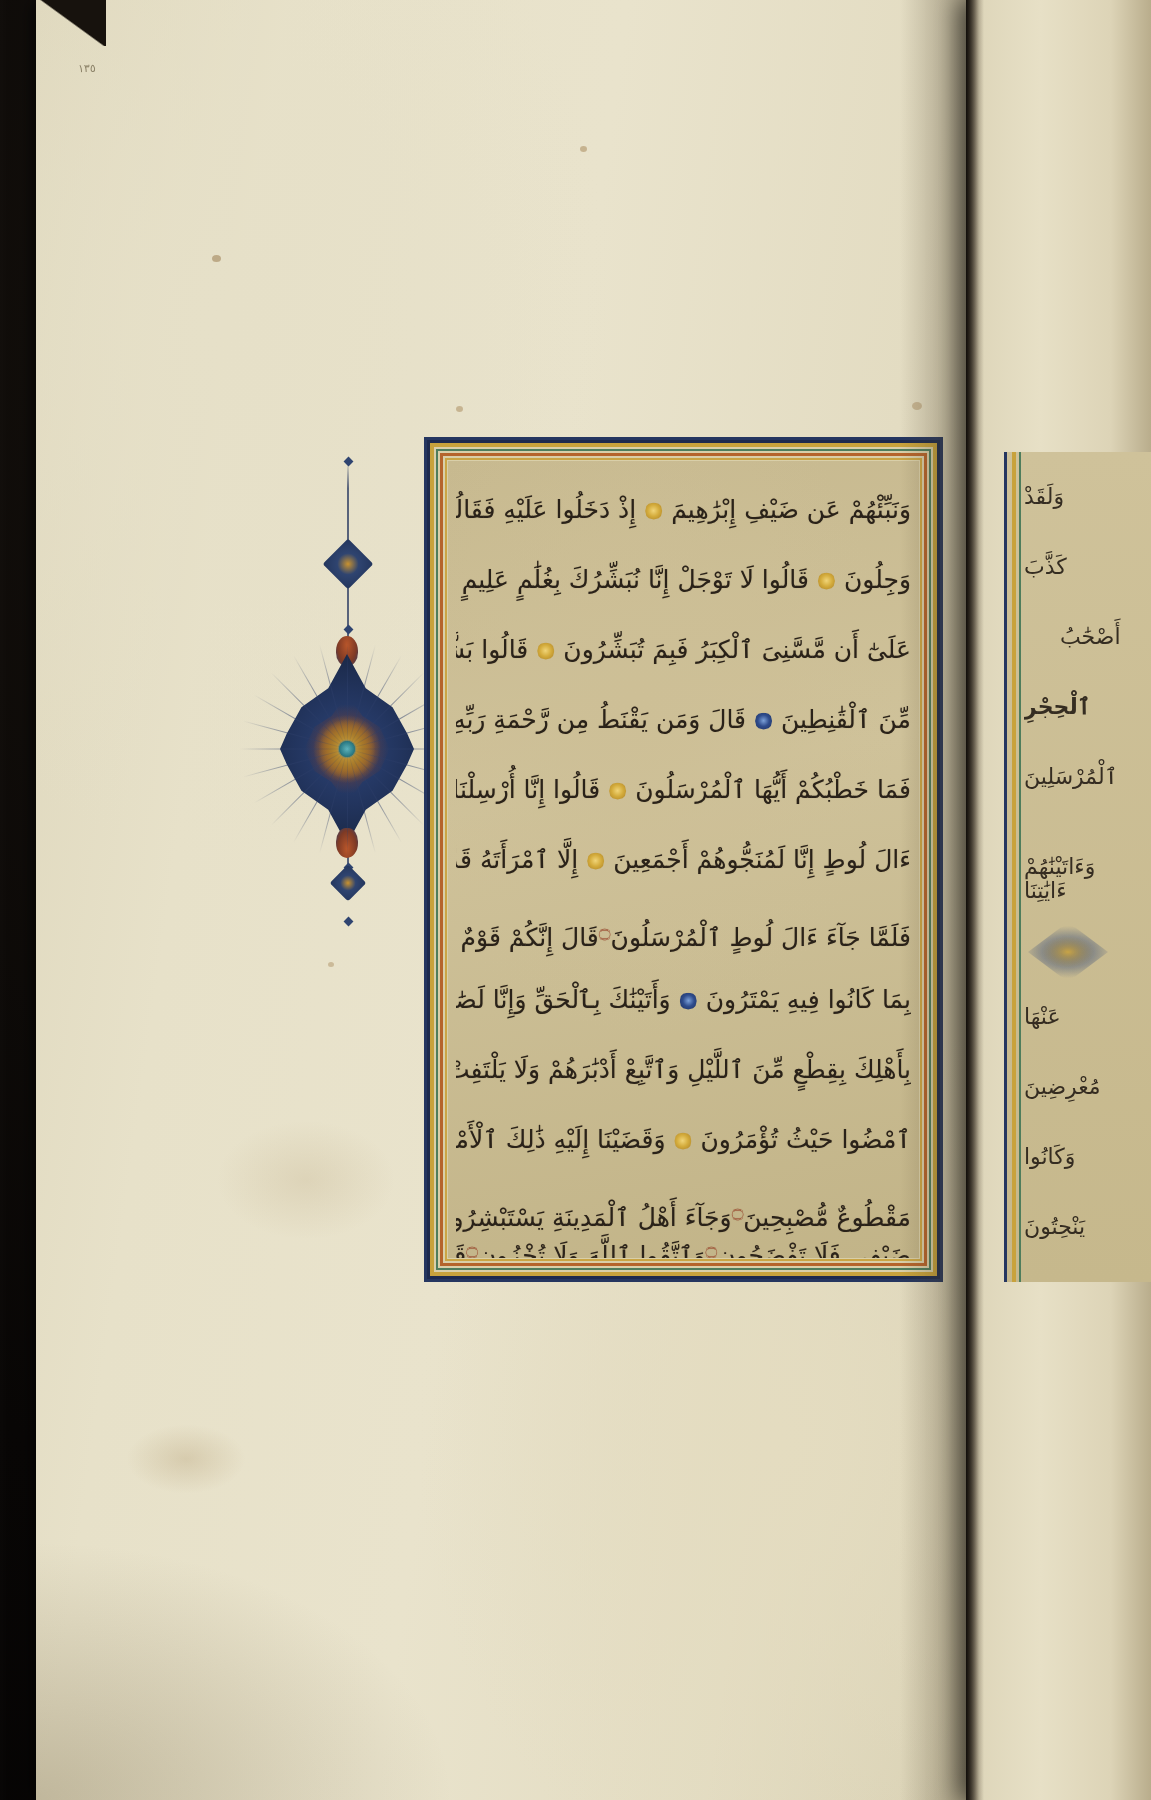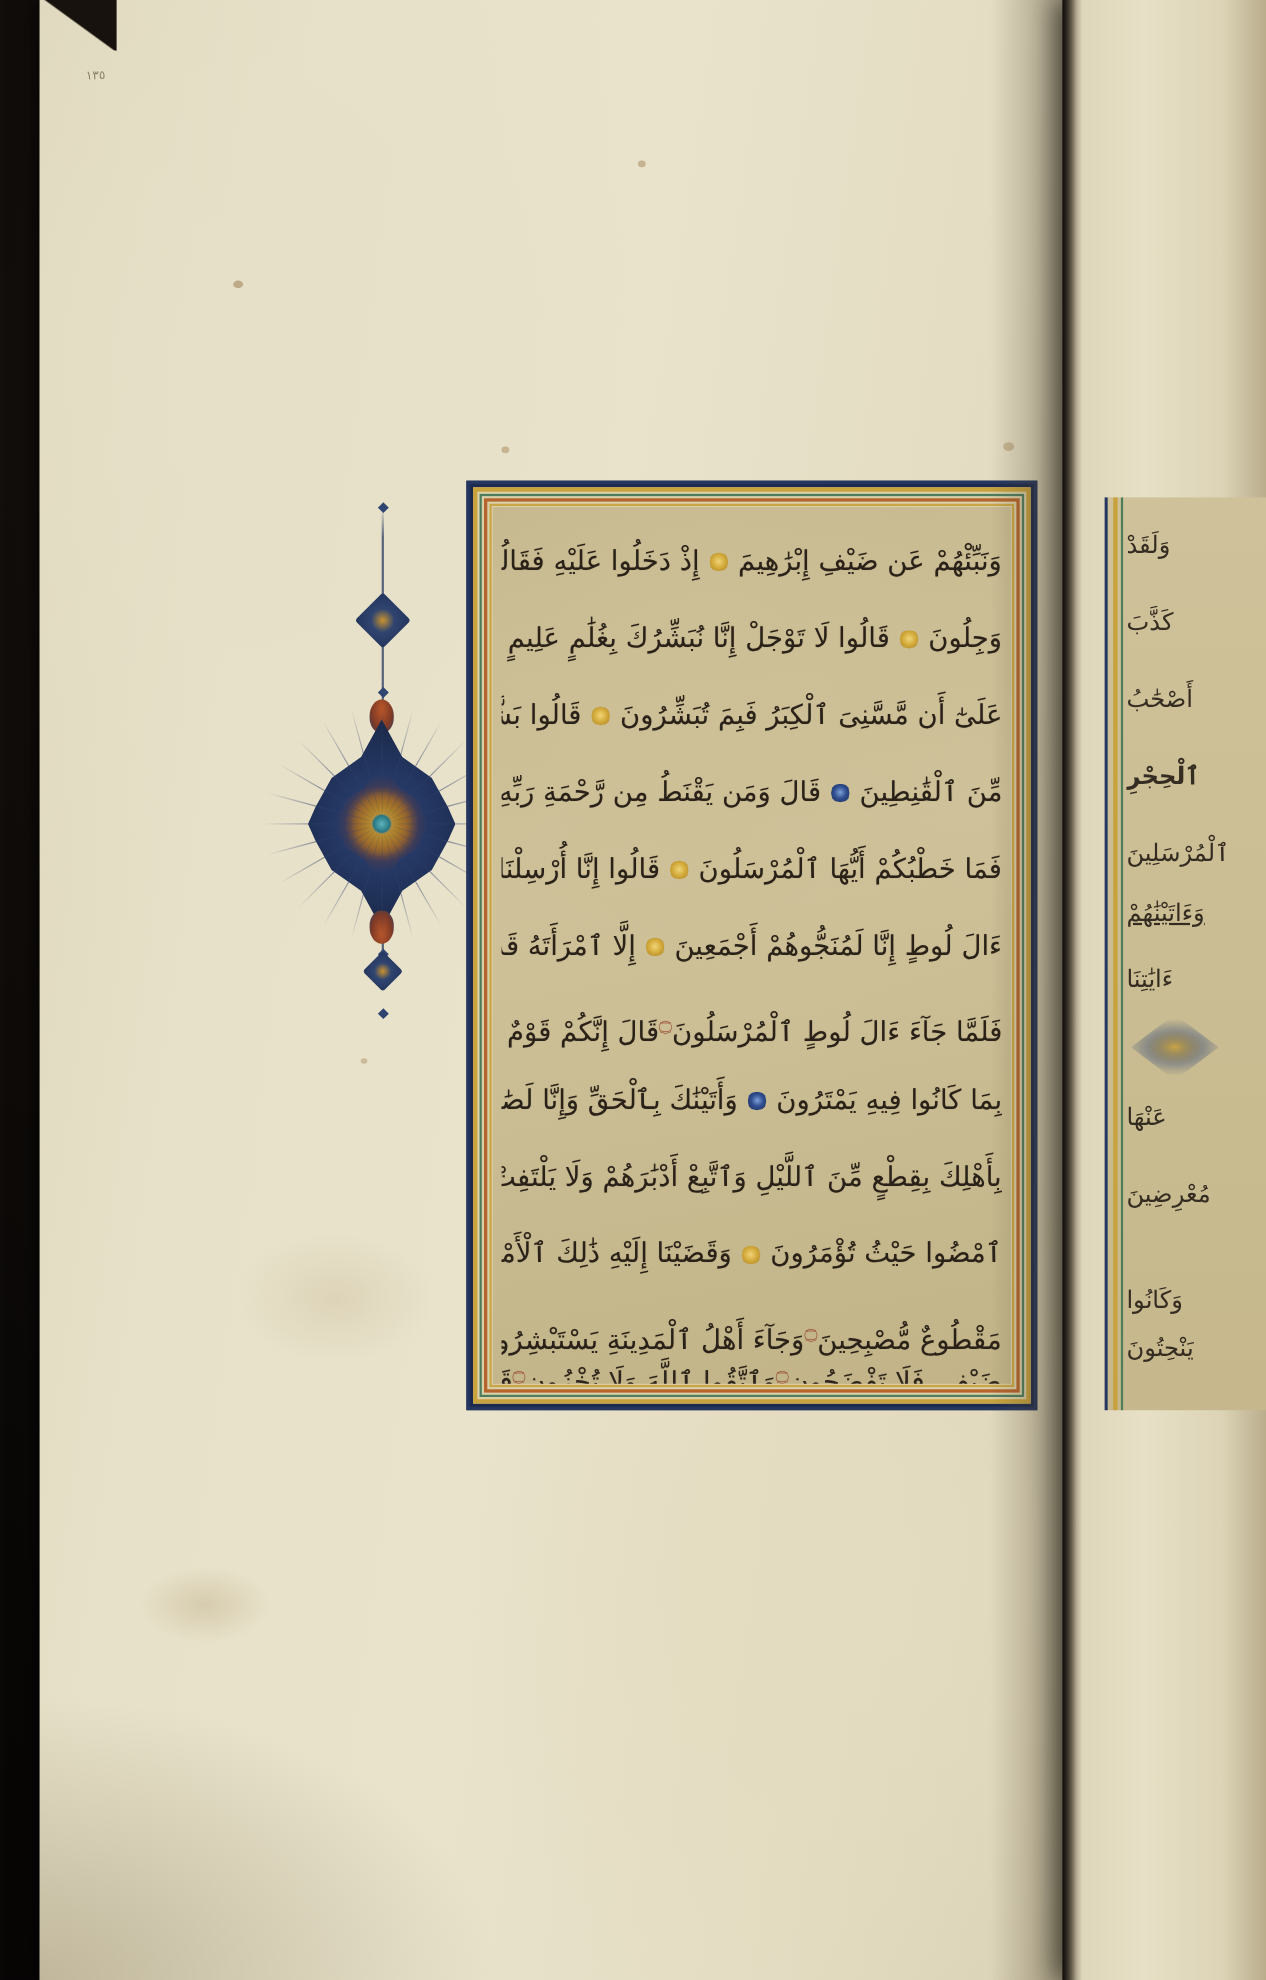--- a/index.html
+++ b/index.html
@@ -447,24 +447,24 @@
 
   <div class="folio-right-shadow" style="left:900px; width:66px;"></div>
 
   <div class="folio-right"></div>
   <div class="gutter"></div>
 
   <div class="right-textblock">
     <div class="right-frame"></div>
     <div class="right-line" style="top:18px;"><span>وَلَقَدْ</span></div>
     <div class="right-line" style="top:88px;"><span>كَذَّبَ</span></div>
-    <div class="right-line" style="top:158px;"><span>أَصْحَٰبُ</span></div>
+    <div class="right-line" style="top:158px;margin-left:36px;"><span>أَصْحَٰبُ</span></div>
     <div class="right-line" style="top:228px;font-weight:bold;"><span>ٱلْحِجْرِ</span></div>
     <div class="right-line" style="top:298px;"><span>ٱلْمُرْسَلِينَ</span></div>
-    <div class="right-line" style="top:352px;text-decoration:underline;"><span>وَءَاتَيْنَٰهُمْ</span></div>
+    <div class="right-line" style="top:388px;"><span>وَءَاتَيْنَٰهُمْ</span></div>
     <div class="right-line" style="top:412px;"><span>ءَايَٰتِنَا</span></div>
     <div class="right-orn" style="top:470px;"></div>
     <div class="right-line" style="top:538px;"><span>عَنْهَا</span></div>
     <div class="right-line" style="top:608px;"><span>مُعْرِضِينَ</span></div>
-    <div class="right-line" style="top:704px;"><span>وَكَانُوا</span></div>
+    <div class="right-line" style="top:678px;"><span>وَكَانُوا</span></div>
     <div class="right-line" style="top:748px;"><span>يَنْحِتُونَ</span></div>
   </div>
 </div>
 
 </body></html>

